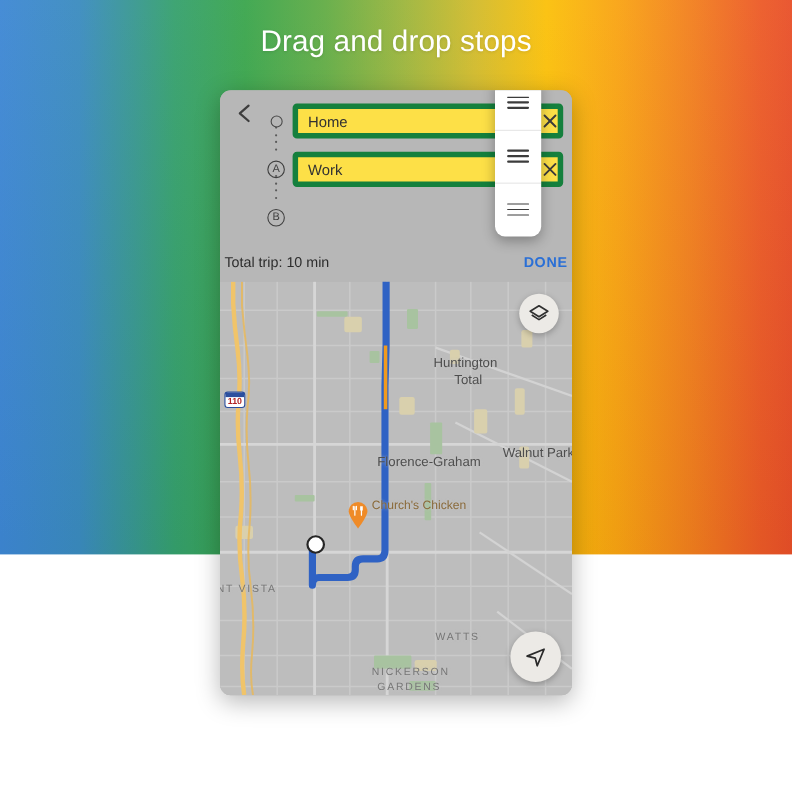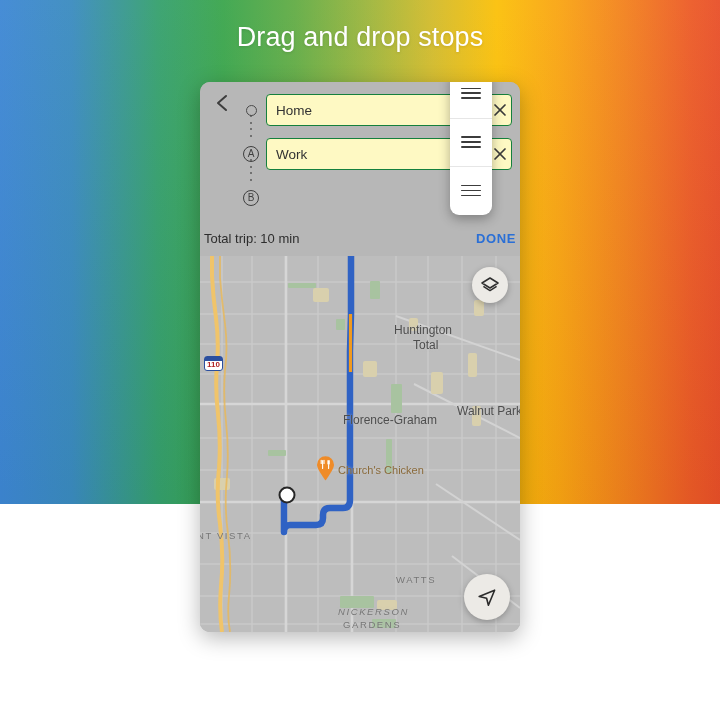--- a/index.html
+++ b/index.html
@@ -102,22 +102,22 @@
     display: block;
     width: 2px; height: 2px;
     background: #5a5a5a;
     border-radius: 50%;
   }
 
   .field {
     position: absolute;
     left: 66px; right: 8px;
     height: 32px;
-    background: #fef9c3;
-    border: 1px solid #15803d;
+    background: #fde047;
+    border: 5px solid #15803d;
     border-radius: 4px;
     display: flex; align-items: center;
     padding-left: 9px;
     font-size: 13.5px;
     color: #323232;
   }
   .field.placeholder { color: #6f6f6f; }
 
   .x-btn {
     position: absolute;
@@ -409,24 +409,24 @@
           <line x1="8.0" y1="4.4" x2="8.0" y2="7.4"></line>
           <line x1="12.6" y1="8.6" x2="12.6" y2="12.4"></line>
         </g>
         <path d="M11.4 4.3 h2.4 v3.1 a1.2 1.2 0 0 1 -2.4 0 z" fill="#ffffff"></path>
       </svg>
 
       <span class="maplabel place" style="left:194px; top:67px;">Huntington</span>
       <span class="maplabel place" style="left:213px; top:82px;">Total</span>
       <span class="maplabel place" style="left:257px; top:148px;text-align:center;">Walnut Park</span>
       <span class="maplabel place" style="left:143px; top:157px;">Florence-Graham</span>
-      <span class="maplabel poi" style="left:138px; top:208px;">Church's Chicken</span>
+      <span class="maplabel poi" style="left:138px; top:198px;">Church's Chicken</span>
       <span class="maplabel hood" style="left:-3px; top:274px;">NT VISTA</span>
       <span class="maplabel hood" style="left:196px; top:318px;">WATTS</span>
-      <span class="maplabel hood" style="left:138px; top:350px;font-style:italic;">NICKERSON</span>
+      <span class="maplabel hood" style="left:138px; top:350px;">NICKERSON</span>
       <span class="maplabel hood" style="left:143px; top:363px;">GARDENS</span>
 
       <div class="shield" style="left:4px; top:100px;">
         <span>110</span>
       </div>
 
       <div class="fab layers">
         <svg width="20" height="20" viewBox="0 0 20 20">
           <polygon points="10,3 18,8 10,13 2,8" fill="none" stroke="#2f2f2f" stroke-width="1.5" stroke-linejoin="round"></polygon>
           <polyline points="3.4,11.4 10,15.6 16.6,11.4" fill="none" stroke="#2f2f2f" stroke-width="1.5" stroke-linejoin="round"></polyline>

